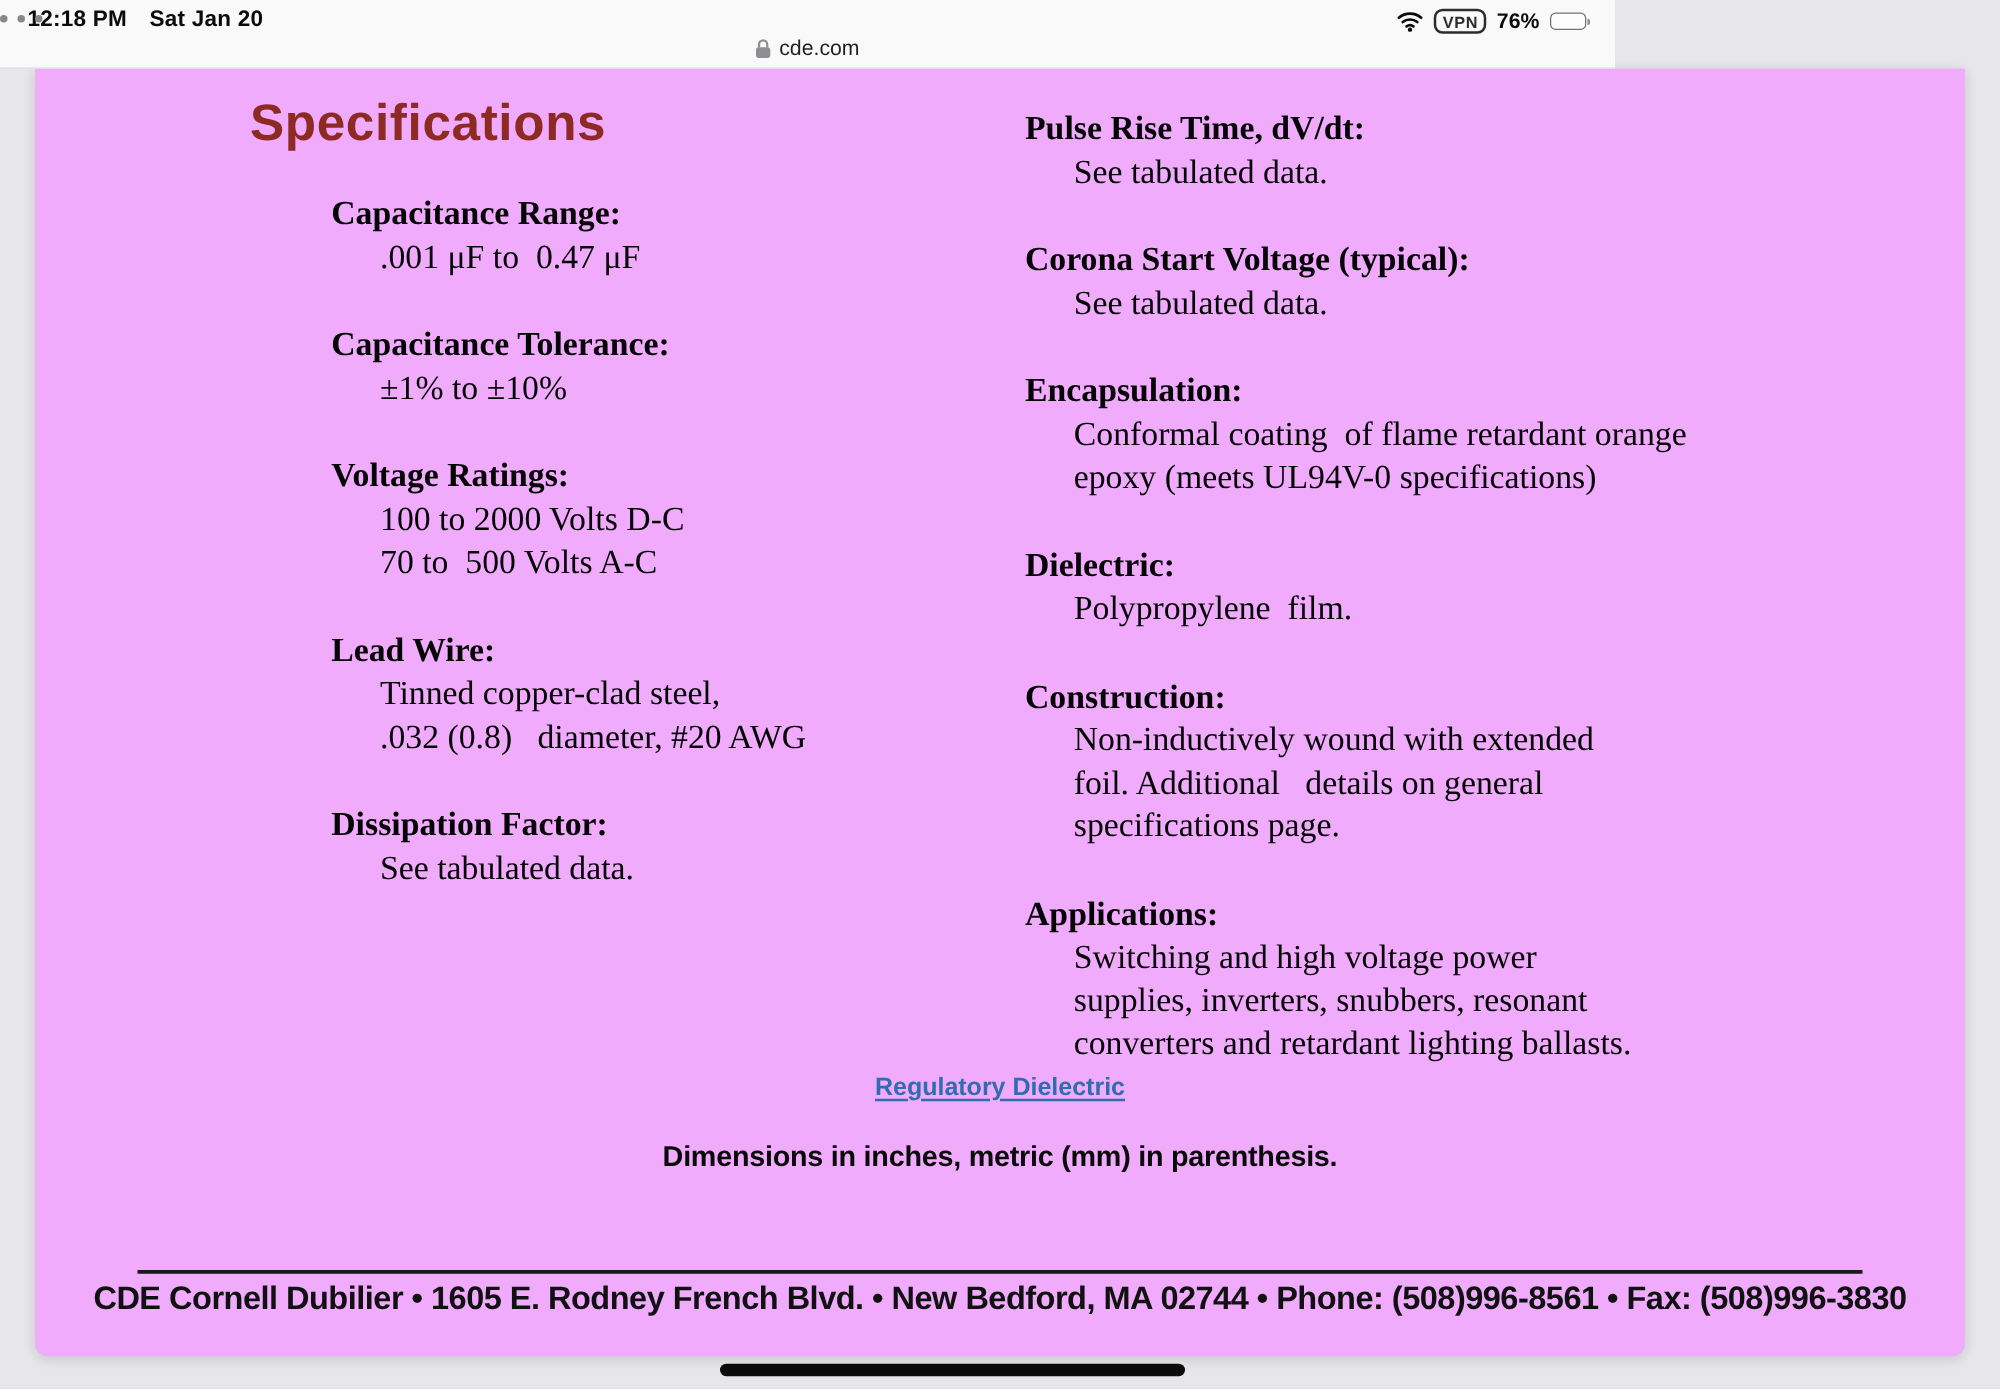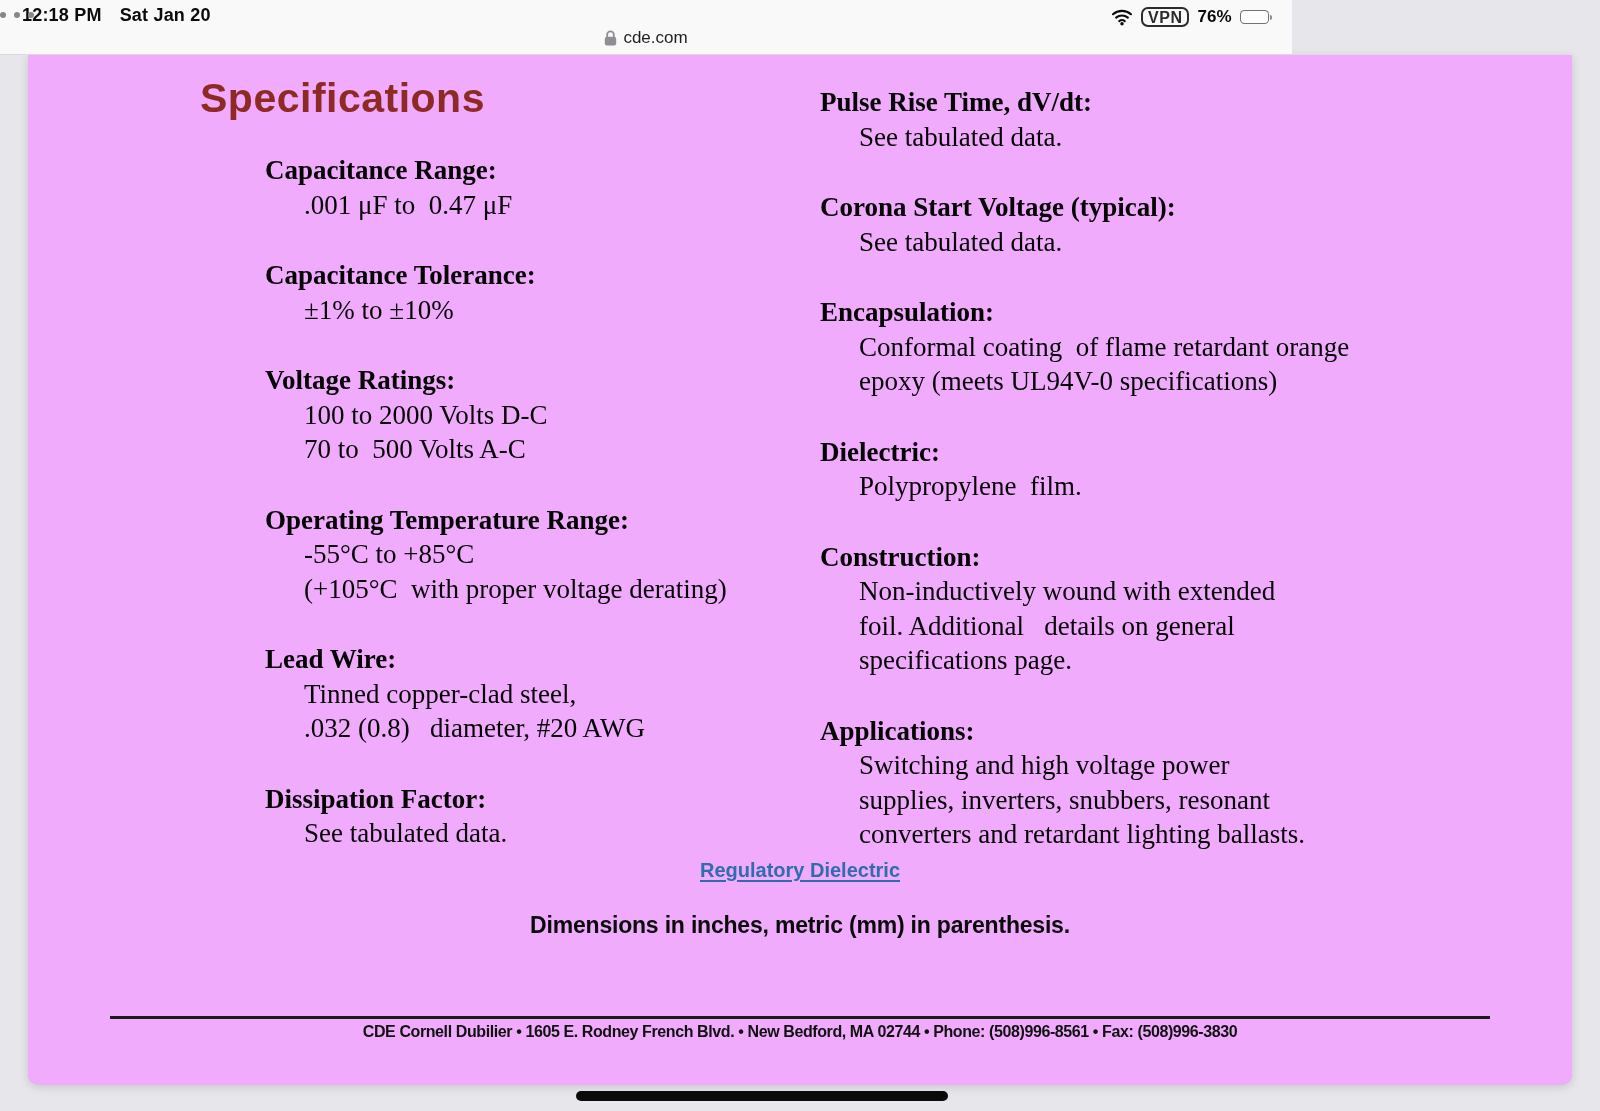--- a/index.html
+++ b/index.html
@@ -43,21 +43,21 @@
   }
   .lock-svg { width: 13px; height: 16px; }
   .status-right {
     position: absolute; right: 20px; top: 7px;
     display: flex; align-items: center; gap: 8px;
     font-size: 17px; font-weight: 600; color: #0b0b0c;
   }
   .wifi-svg { width: 22px; height: 17px; }
   .vpn-badge {
     border: 2px solid #2c2c2e; border-radius: 7px;
-    font-size: 16px; font-weight: 700; color: #2c2c2e;
+    font-size: 13px; font-weight: 700; color: #2c2c2e;
     padding: 1px 5px 0 5px; line-height: 15px; letter-spacing: 0.5px;
   }
   .battery { display: flex; align-items: center; }
   .battery-body {
     width: 29px; height: 14px;
     border: 1.5px solid rgba(0,0,0,0.55); border-radius: 4.5px;
     padding: 1.5px; background: #fdfdfd;
   }
   .battery-fill { height: 100%; width: 46%; background: #0a0a0a; border-radius: 2px; }
   .battery-nub {
@@ -107,21 +107,21 @@
     font-size: 23px; font-weight: 700; color: #0a0a0a;
     letter-spacing: -0.2px;
   }
   .footer-rule {
     position: absolute; left: 82px; top: 961px;
     width: 1380px; height: 3px; background: #1a1a1a;
   }
   .footer-text {
     position: absolute; left: 0; width: 100%; top: 968px;
     text-align: center;
-    font-size: 16px; font-weight: 700; color: #111111;
+    font-size: 26px; font-weight: 700; color: #111111;
     letter-spacing: -0.4px;
     white-space: pre-wrap;
   }
 
   
   .home-indicator {
     position: absolute; left: 576px; top: 1091px;
     width: 372px; height: 10px; border-radius: 5px;
     background: #0b0b0b; cursor: grab;
   }
@@ -177,25 +177,20 @@
       <div class="spec-block">
         <div class="spec-label">Capacitance Tolerance:</div>
         <div class="spec-line">±1% to ±10%</div>
       </div>
       <div class="spec-block">
         <div class="spec-label">Voltage Ratings:</div>
         <div class="spec-line">100 to 2000 Volts D-C</div>
         <div class="spec-line">70 to  500 Volts A-C</div>
       </div>
       <div class="spec-block">
-        <div class="spec-label">Operating Temperature Range:</div>
-        <div class="spec-line">-55°C to +85°C</div>
-        <div class="spec-line">(+105°C  with proper voltage derating)</div>
-      </div>
-      <div class="spec-block">
         <div class="spec-label">Lead Wire:</div>
         <div class="spec-line">Tinned copper-clad steel,</div>
         <div class="spec-line">.032 (0.8)   diameter, #20 AWG</div>
       </div>
       <div class="spec-block">
         <div class="spec-label">Dissipation Factor:</div>
         <div class="spec-line">See tabulated data.</div>
       </div>
     </div>
   <div class="spec-col col-right" id="col-right">

